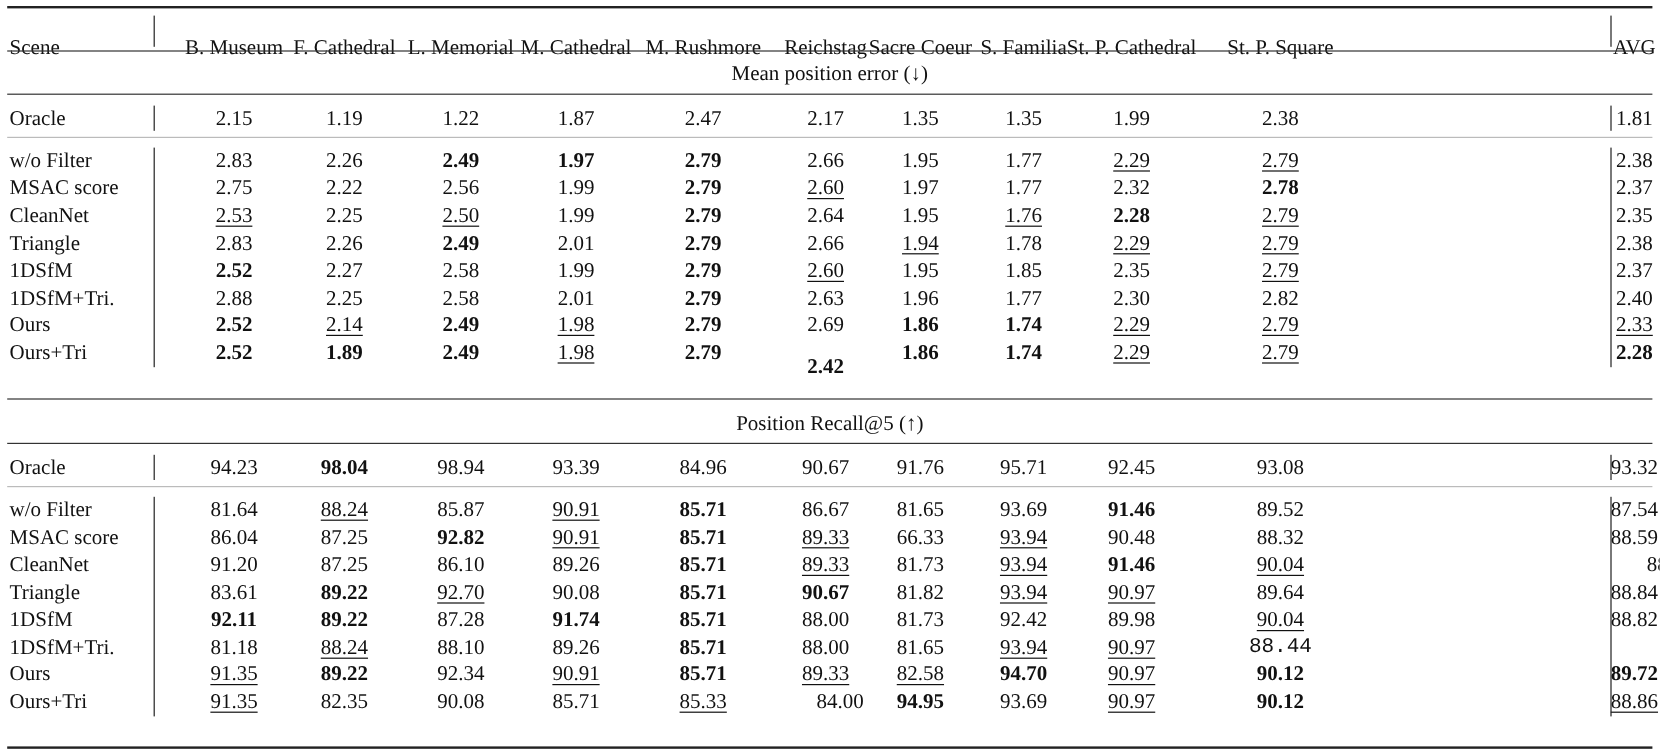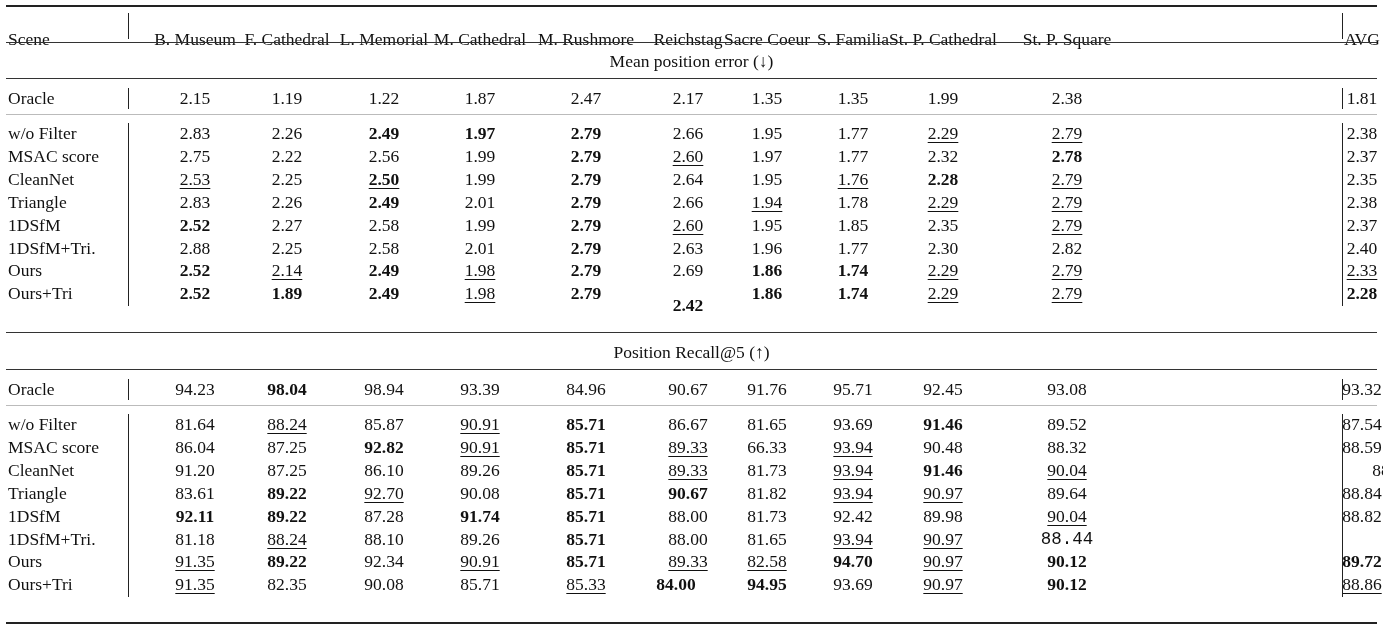--- a/index.html
+++ b/index.html
@@ -83,21 +83,21 @@
       <span class="cell" style="left: 767px;">1.97</span>
       <span class="cell" style="left: 853px;">1.77</span>
       <span class="cell" style="left: 943px;">2.32</span>
       <span class="cell b" style="left: 1067px;">2.78</span>
       <span class="cell" style="left: 1362px;">2.37</span>
     </div>
     <div class="row" style="top: 168px;">
       <span class="cell left" style="left: 8px;">CleanNet</span>
       <span class="cell u" style="left: 195px;">2.53</span>
       <span class="cell" style="left: 287px;">2.25</span>
-      <span class="cell u" style="left: 384px; font-weight: bold;">2.50</span>
+      <span class="cell u" style="left: 384px;">2.50</span>
       <span class="cell" style="left: 480px;">1.99</span>
       <span class="cell b" style="left: 586px;">2.79</span>
       <span class="cell" style="left: 688px;">2.64</span>
       <span class="cell" style="left: 767px;">1.95</span>
       <span class="cell u" style="left: 853px;">1.76</span>
       <span class="cell b" style="left: 943px;">2.28</span>
       <span class="cell u" style="left: 1067px;">2.79</span>
       <span class="cell" style="left: 1362px;">2.35</span>
     </div>
     <div class="row" style="top: 191px;">
@@ -290,21 +290,21 @@
       <span class="cell b" style="left: 1067px;">90.12</span>
       <span class="cell b" style="left: 1362px;">89.72</span>
     </div>
     <div class="row" style="top: 573px;">
       <span class="cell left" style="left: 8px;">Ours+Tri</span>
       <span class="cell u" style="left: 195px;">91.35</span>
       <span class="cell" style="left: 287px;">82.35</span>
       <span class="cell" style="left: 384px;">90.08</span>
       <span class="cell" style="left: 480px;">85.71</span>
       <span class="cell u" style="left: 586px;">85.33</span>
-      <span class="cell" style="left: 676px; font-weight: bold;">84.00</span>
+      <span class="cell" style="left: 700px;">84.00</span>
       <span class="cell b" style="left: 767px;">94.95</span>
       <span class="cell" style="left: 853px;">93.69</span>
       <span class="cell u" style="left: 943px;">90.97</span>
       <span class="cell b" style="left: 1067px;">90.12</span>
       <span class="cell u" style="left: 1362px;">88.86</span>
     </div>
     <div class="vbar" style="left: 128px; top: 414px; height: 183px;"></div>
     <div class="vbar" style="left: 1342px; top: 414px; height: 183px;"></div>
     <div class="rule thick" style="top: 622px;"></div>
   </div>

